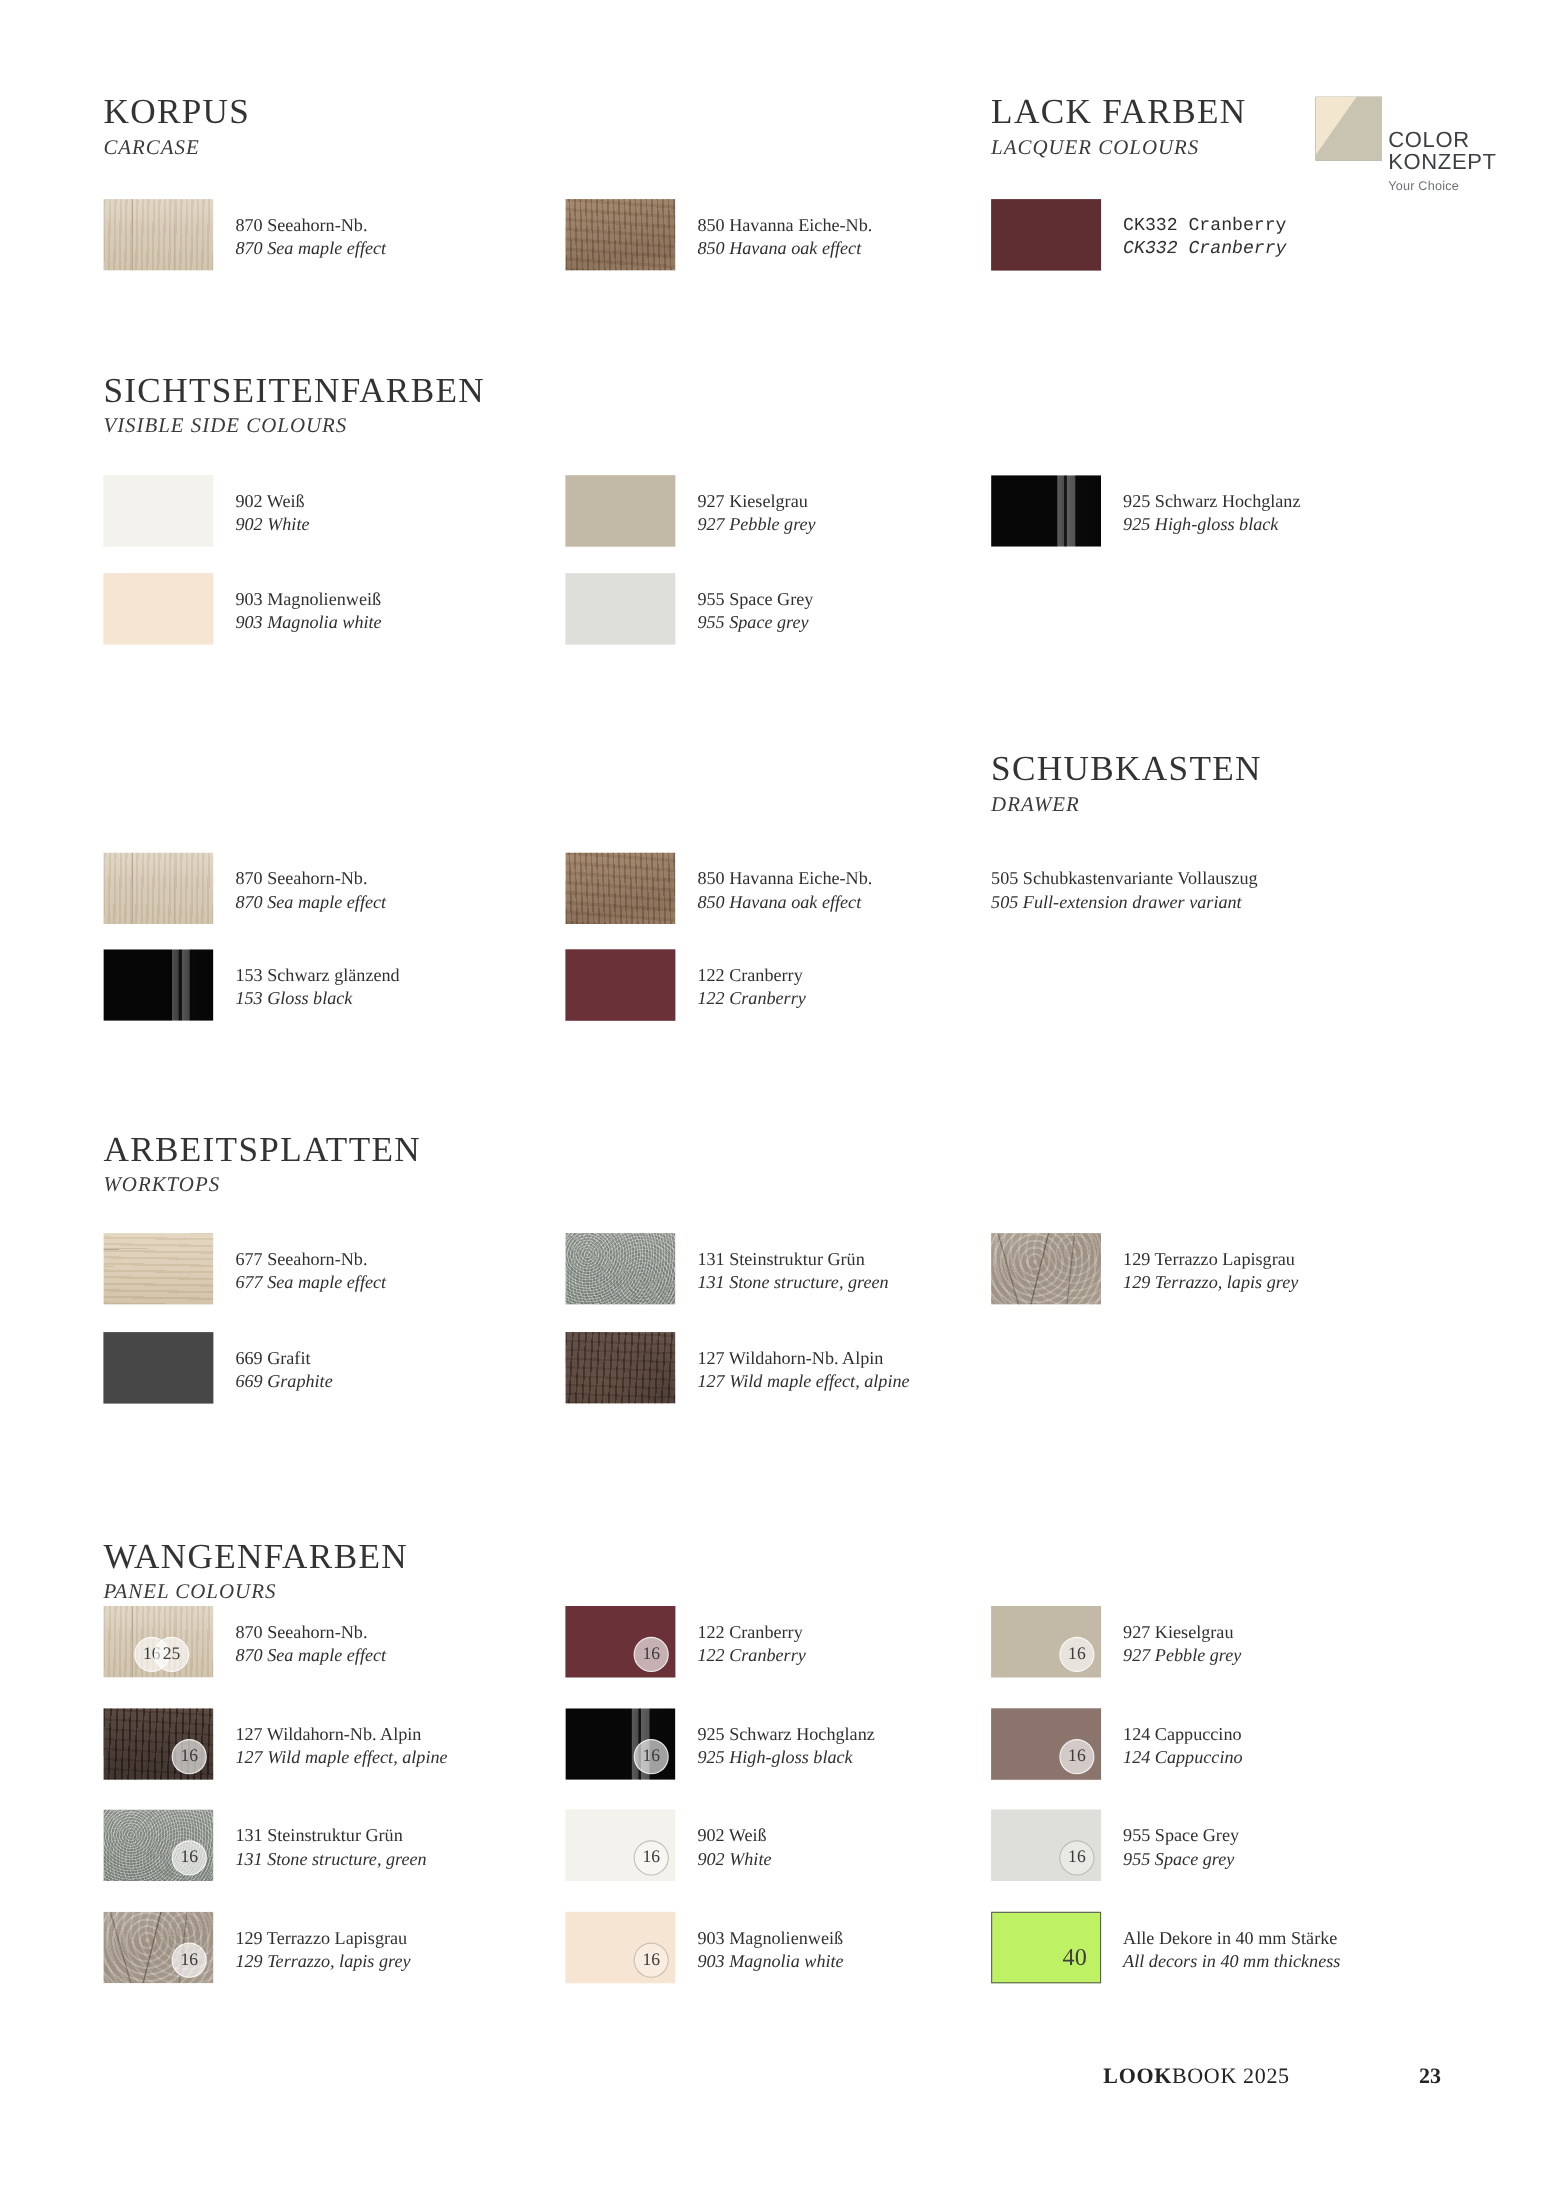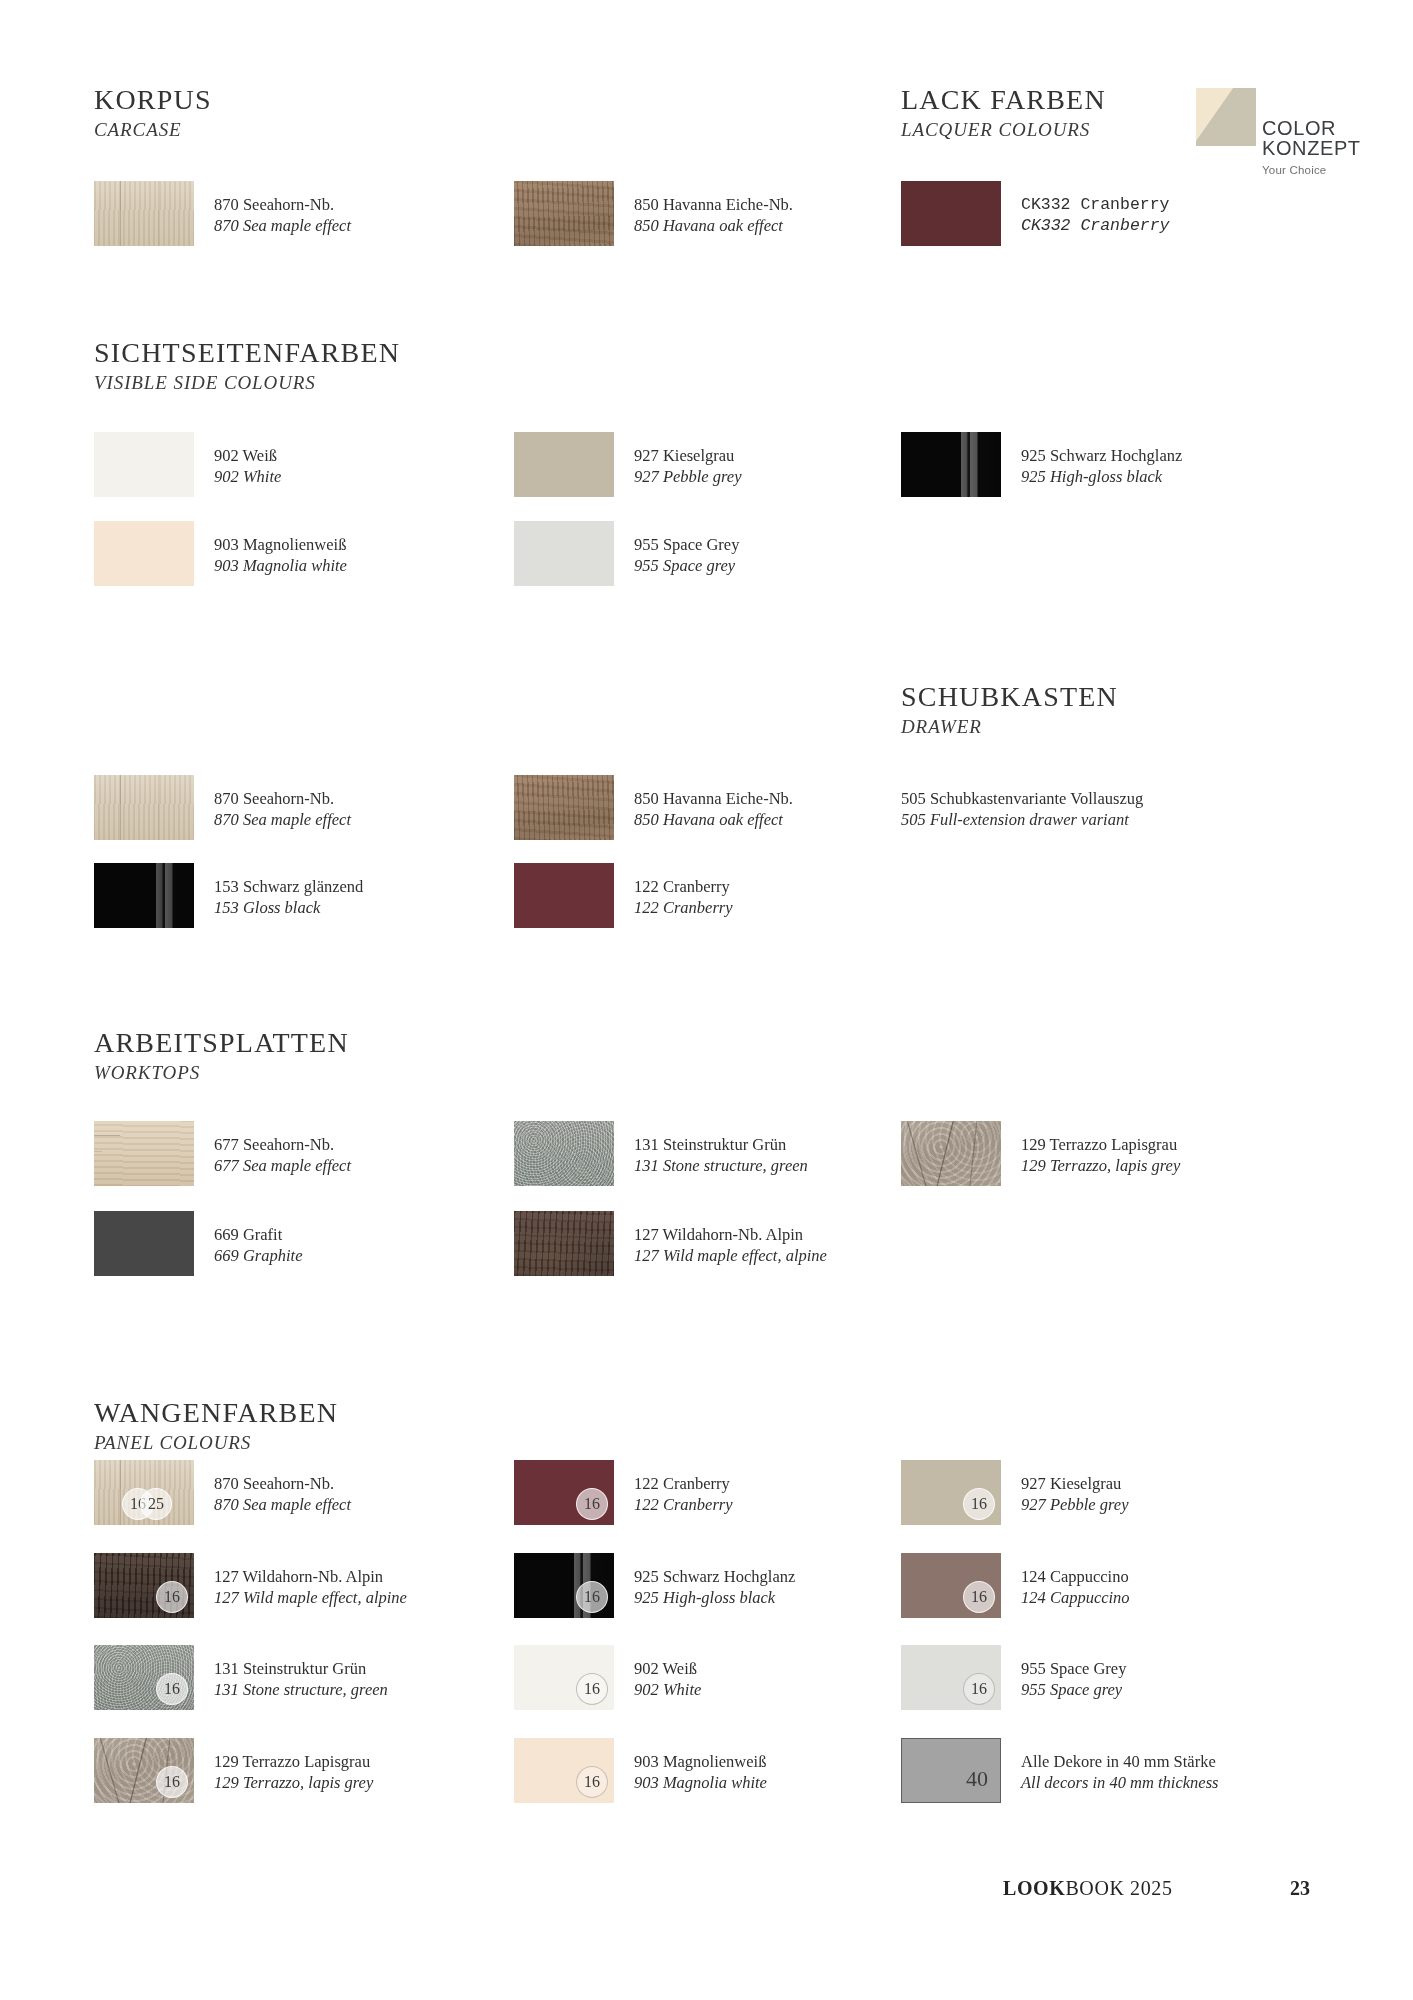--- a/index.html
+++ b/index.html
@@ -22,21 +22,21 @@
     width: 1413px;
     height: 2000px;
   }
 
   
   .sec-head {
     position: absolute;
   }
   .sec-title {
     font-family: "Liberation Serif", "DejaVu Serif", serif;
-    font-size: 28px;
+    font-size: 32px;
     letter-spacing: 1.2px;
     color: #333333;
     font-weight: 400;
     white-space: nowrap;
     line-height: 1.05;
   }
   .sec-sub {
     font-family: "Liberation Serif", "DejaVu Serif", serif;
     font-style: italic;
     font-size: 19px;
@@ -52,21 +52,21 @@
   }
   .swatch {
     position: relative;
     width: 100px;
     height: 65px;
     overflow: hidden;
     box-sizing: border-box;
   }
   .swatch.outline {
     border: 1.5px solid #5e5e5e;
-    background: #a3a3a3;
+    background: #bef264;
   }
   .labels {
     position: absolute;
     left: 120px;
     top: 13px;
     white-space: nowrap;
   }
   .lbl-de {
     font-size: 16.5px;
     line-height: 1.28;

